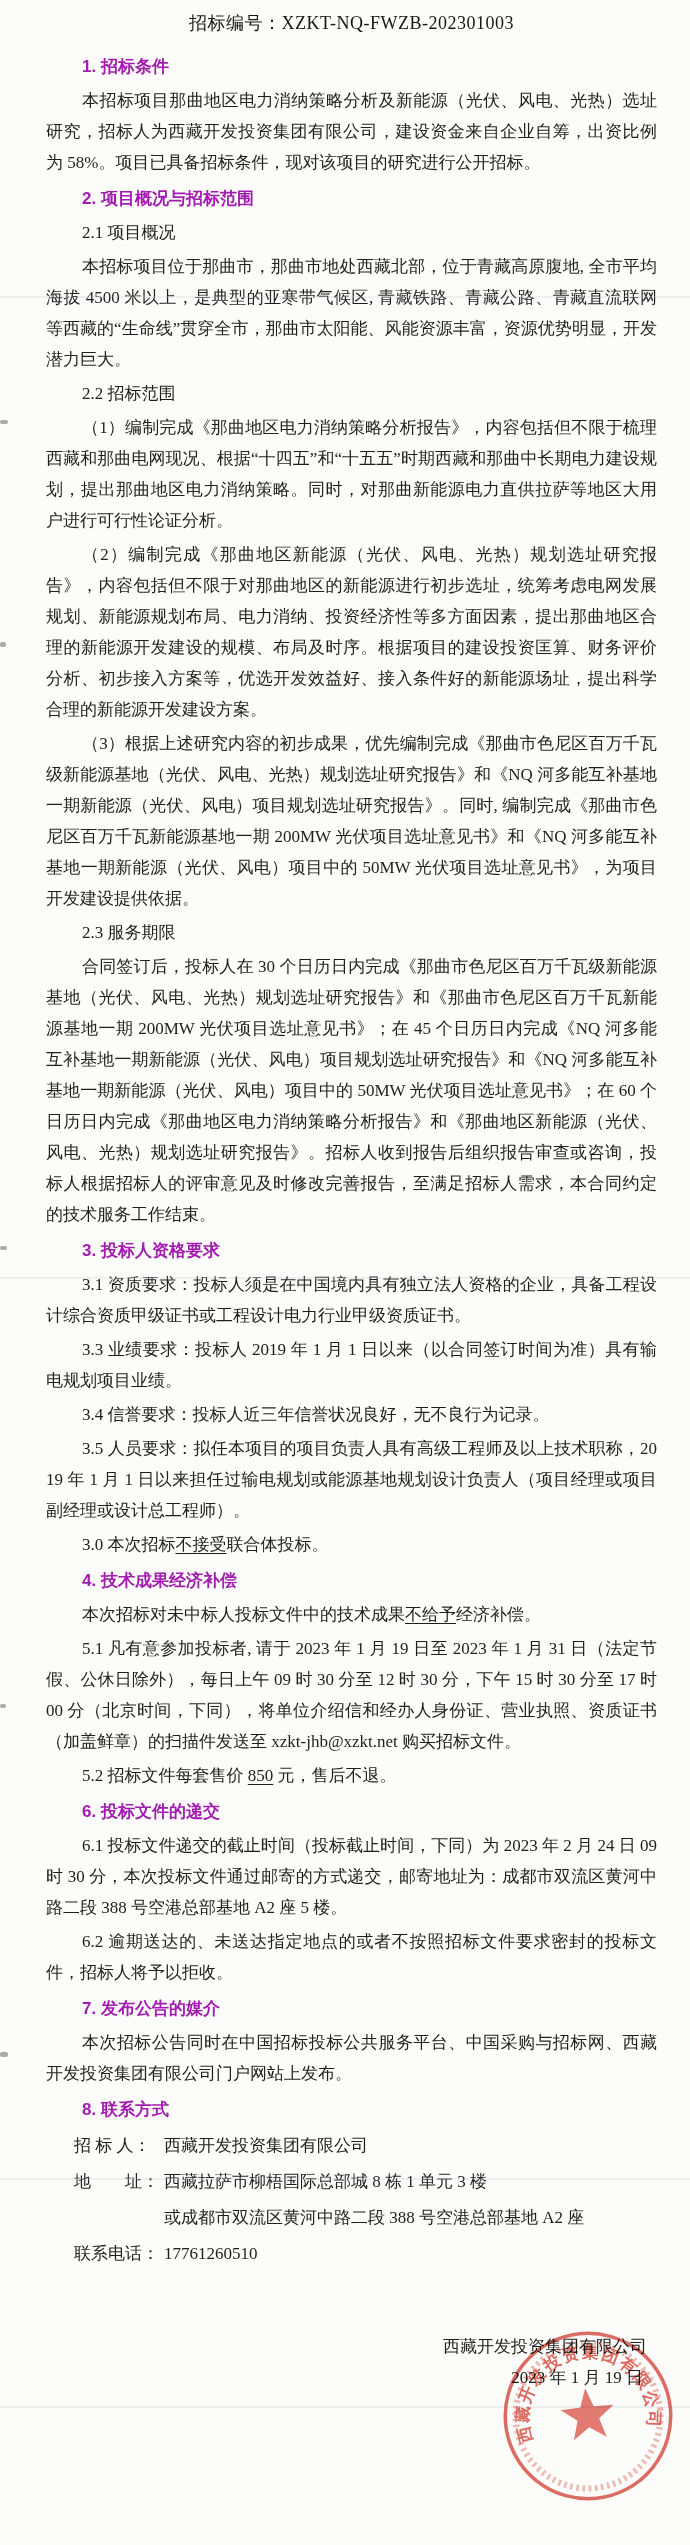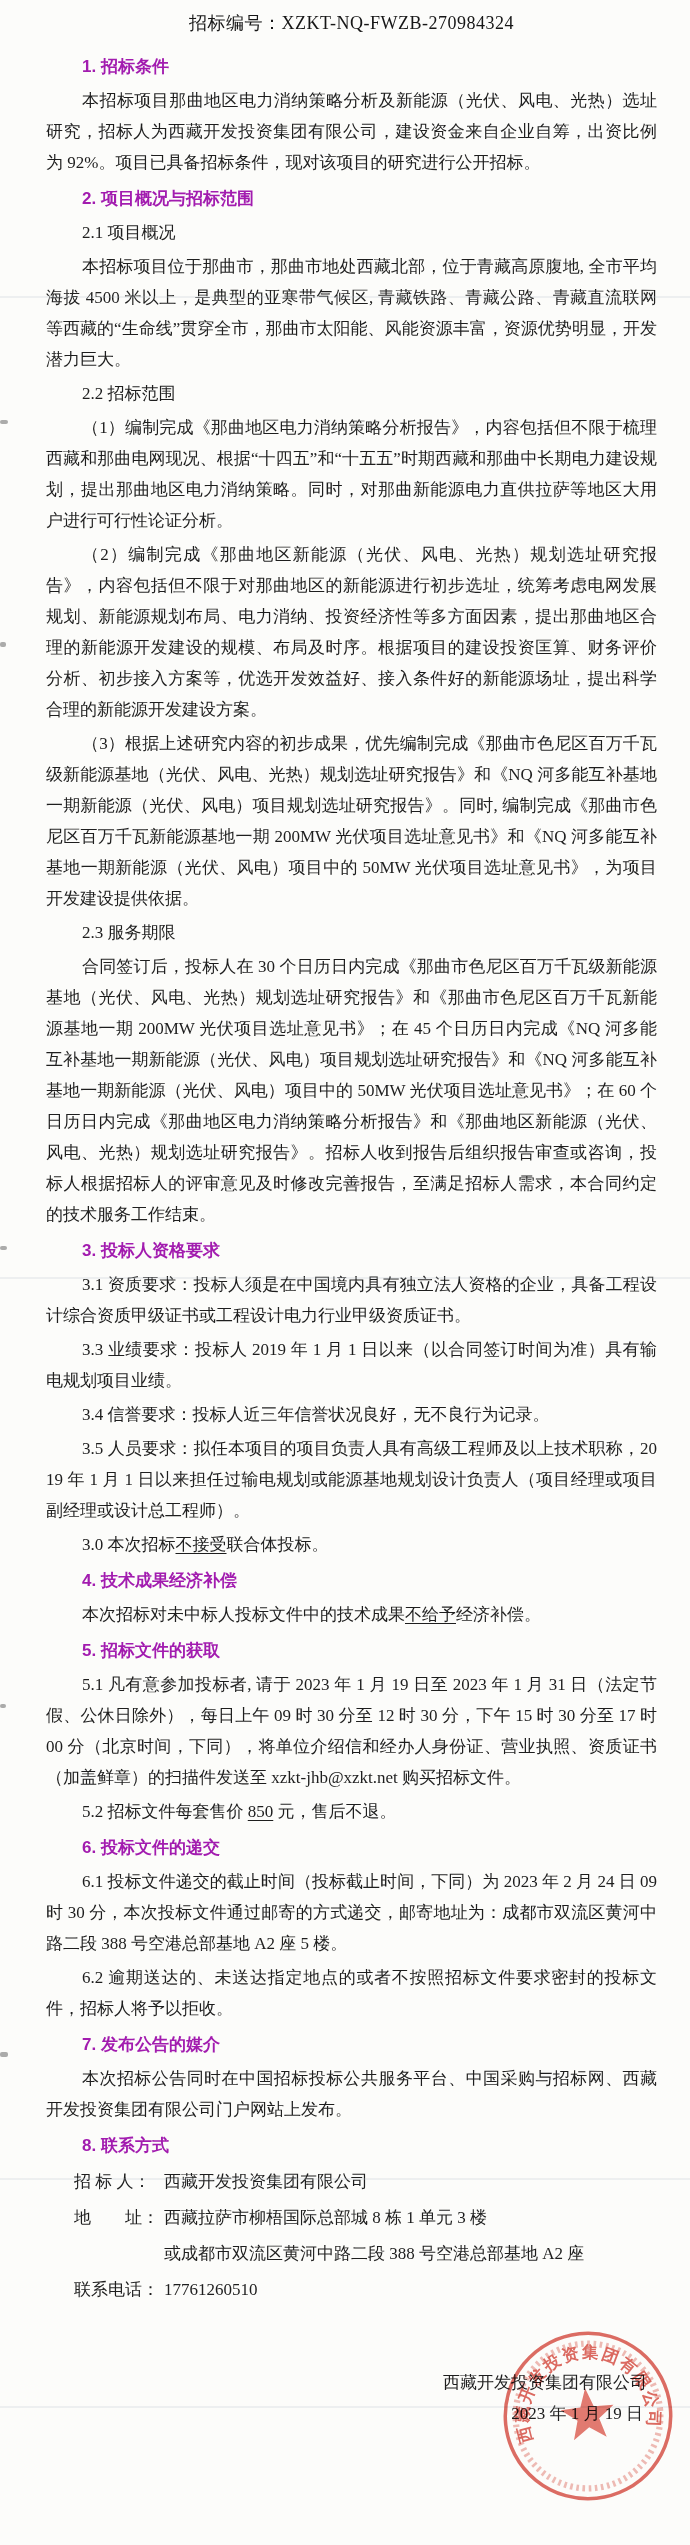--- a/index.html
+++ b/index.html
@@ -45,24 +45,24 @@
     background:#b9c6cf;opacity:.22;z-index:1;}
   .speck{position:absolute;background:#4a4a4a;opacity:.45;border-radius:2px;z-index:1;}
 </style>
 </head>
 <body>
 
 <div class="page">
 
   <div class="content">
 
-    <div class="title">招标编号：XZKT-NQ-FWZB-270984324</div>
+    <div class="title">招标编号：XZKT-NQ-FWZB-202301003</div>
 
     <div class="h1">1. 招标条件</div>
-    <p class="body">本招标项目那曲地区电力消纳策略分析及新能源（光伏、风电、光热）选址研究，招标人为西藏开发投资集团有限公司，建设资金来自企业自筹，出资比例为 92%。项目已具备招标条件，现对该项目的研究进行公开招标。</p>
+    <p class="body">本招标项目那曲地区电力消纳策略分析及新能源（光伏、风电、光热）选址研究，招标人为西藏开发投资集团有限公司，建设资金来自企业自筹，出资比例为 58%。项目已具备招标条件，现对该项目的研究进行公开招标。</p>
 
     <div class="h1">2. 项目概况与招标范围</div>
     <div class="h2">2.1 项目概况</div>
     <p class="body">本招标项目位于那曲市，那曲市地处西藏北部，位于青藏高原腹地, 全市平均海拔 4500 米以上，是典型的亚寒带气候区, 青藏铁路、青藏公路、青藏直流联网等西藏的“生命线”贯穿全市，那曲市太阳能、风能资源丰富，资源优势明显，开发潜力巨大。</p>
     <div class="h2">2.2 招标范围</div>
     <p class="body">（1）编制完成《那曲地区电力消纳策略分析报告》，内容包括但不限于梳理西藏和那曲电网现况、根据“十四五”和“十五五”时期西藏和那曲中长期电力建设规划，提出那曲地区电力消纳策略。同时，对那曲新能源电力直供拉萨等地区大用户进行可行性论证分析。</p>
     <p class="body">（2）编制完成《那曲地区新能源（光伏、风电、光热）规划选址研究报告》，内容包括但不限于对那曲地区的新能源进行初步选址，统筹考虑电网发展规划、新能源规划布局、电力消纳、投资经济性等多方面因素，提出那曲地区合理的新能源开发建设的规模、布局及时序。根据项目的建设投资匡算、财务评价分析、初步接入方案等，优选开发效益好、接入条件好的新能源场址，提出科学合理的新能源开发建设方案。</p>
     <p class="body">（3）根据上述研究内容的初步成果，优先编制完成《那曲市色尼区百万千瓦级新能源基地（光伏、风电、光热）规划选址研究报告》和《NQ 河多能互补基地一期新能源（光伏、风电）项目规划选址研究报告》。同时, 编制完成《那曲市色尼区百万千瓦新能源基地一期 200MW 光伏项目选址意见书》和《NQ 河多能互补基地一期新能源（光伏、风电）项目中的 50MW 光伏项目选址意见书》，为项目开发建设提供依据。</p>
     <div class="h2">2.3 服务期限</div>
     <p class="body">合同签订后，投标人在 30 个日历日内完成《那曲市色尼区百万千瓦级新能源基地（光伏、风电、光热）规划选址研究报告》和《那曲市色尼区百万千瓦新能源基地一期 200MW 光伏项目选址意见书》；在 45 个日历日内完成《NQ 河多能互补基地一期新能源（光伏、风电）项目规划选址研究报告》和《NQ 河多能互补基地一期新能源（光伏、风电）项目中的 50MW 光伏项目选址意见书》；在 60 个日历日内完成《那曲地区电力消纳策略分析报告》和《那曲地区新能源（光伏、风电、光热）规划选址研究报告》。招标人收到报告后组织报告审查或咨询，投标人根据招标人的评审意见及时修改完善报告，至满足招标人需求，本合同约定的技术服务工作结束。</p>
@@ -70,21 +70,20 @@
     <div class="h1">3. 投标人资格要求</div>
     <p class="body">3.1 资质要求：投标人须是在中国境内具有独立法人资格的企业，具备工程设计综合资质甲级证书或工程设计电力行业甲级资质证书。</p>
     <p class="body">3.3 业绩要求：投标人 2019 年 1 月 1 日以来（以合同签订时间为准）具有输电规划项目业绩。</p>
     <p class="body">3.4 信誉要求：投标人近三年信誉状况良好，无不良行为记录。</p>
     <p class="body">3.5 人员要求：拟任本项目的项目负责人具有高级工程师及以上技术职称，2019 年 1 月 1 日以来担任过输电规划或能源基地规划设计负责人（项目经理或项目副经理或设计总工程师）。</p>
     <p class="body"><span>3.0 本次招标</span><span class="ul">不接受</span><span>联合体投标。</span></p>
 
     <div class="h1">4. 技术成果经济补偿</div>
     <p class="body"><span>本次招标对未中标人投标文件中的技术成果</span><span class="ul">不给予</span><span>经济补偿。</span></p>
 
-    <div class="h1">5. 招标文件的获取</div>
     <p class="body">5.1 凡有意参加投标者, 请于 2023 年 1 月 19 日至 2023 年 1 月 31 日（法定节假、公休日除外），每日上午 09 时 30 分至 12 时 30 分，下午 15 时 30 分至 17 时 00 分（北京时间，下同），将单位介绍信和经办人身份证、营业执照、资质证书（加盖鲜章）的扫描件发送至 xzkt-jhb@xzkt.net 购买招标文件。</p>
     <p class="body"><span>5.2 招标文件每套售价 </span><span class="ul">850</span><span> 元，售后不退。</span></p>
 
     <div class="h1">6. 投标文件的递交</div>
     <p class="body">6.1 投标文件递交的截止时间（投标截止时间，下同）为 2023 年 2 月 24 日 09 时 30 分，本次投标文件通过邮寄的方式递交，邮寄地址为：成都市双流区黄河中路二段 388 号空港总部基地 A2 座 5 楼。</p>
     <p class="body">6.2 逾期送达的、未送达指定地点的或者不按照招标文件要求密封的投标文件，招标人将予以拒收。</p>
 
     <div class="h1">7. 发布公告的媒介</div>
     <p class="body">本次招标公告同时在中国招标投标公共服务平台、中国采购与招标网、西藏开发投资集团有限公司门户网站上发布。</p>
 

